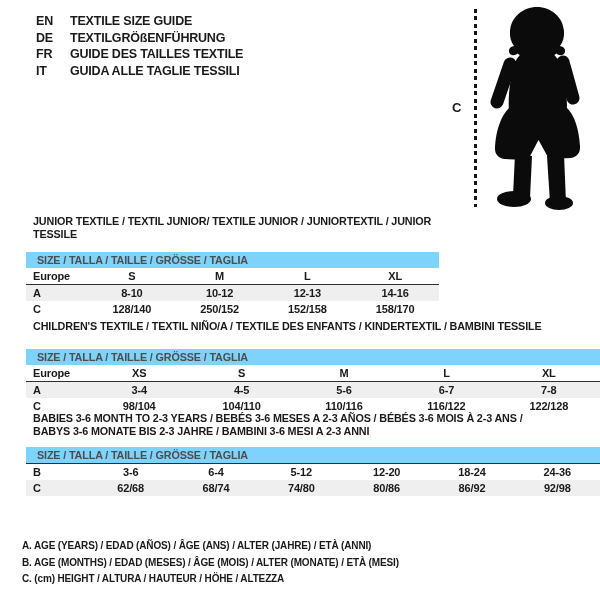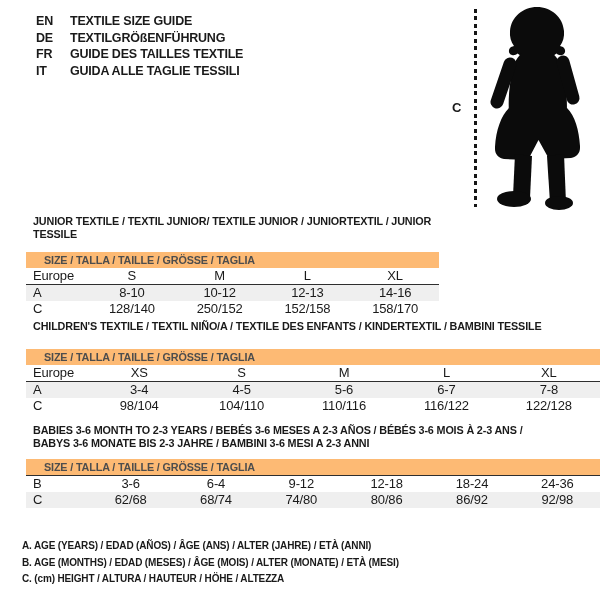--- a/index.html
+++ b/index.html
@@ -17,33 +17,33 @@
   .measure-line{
     position:absolute;left:474px;top:9px;width:3px;height:198px;
     background:repeating-linear-gradient(to bottom,#151515 0 4px,transparent 4px 7.5px);
   }
   .measure-label{position:absolute;left:452px;top:100px;font-weight:700;font-size:13px;}
   .baby-svg{position:absolute;left:487px;top:6px;}
   
   .sec{position:absolute;left:15px;margin-left:11px;}
   #sec-junior{top:215px;width:413px;}
   #sec-children{top:320px;width:574px;}
-  #sec-babies{top:424px;width:574px;}
+  #sec-babies{top:412px;width:574px;}
   .sec-title{
     font-weight:700;font-size:10.8px;letter-spacing:-0.15px;
     padding-left:7px;margin:0 0 11px 0;line-height:13px;
   }
   #sec-children .sec-title{margin-bottom:16px;}
   #sec-babies .sec-title{margin-bottom:9px;}
   .size-bar{
-    background:#fdba74;color:#4d4d4d;font-weight:700;font-size:10.8px;
-    height:16px;line-height:16px;padding-left:18px;letter-spacing:-0.15px;
+    background:#7dd3fc;color:#4d4d4d;font-weight:700;font-size:10.8px;
+    height:16px;line-height:16px;padding-left:11px;letter-spacing:-0.15px;
   }
   .size-bar.with-rule{border-bottom:1.5px solid #2e2e2e;}
-  .trow{display:flex;height:16px;line-height:16px;font-size:13px;font-weight:400;letter-spacing:-0.15px;}
+  .trow{display:flex;height:16px;line-height:16px;font-size:11px;font-weight:700;letter-spacing:-0.15px;}
   .trow-header{border-bottom:1.5px solid #2e2e2e;}
   .lbl{width:62px;padding-left:7px;box-sizing:border-box;text-align:left;}
   .cell{flex:1;text-align:center;}
   .shaded{background:#efefef;}
   
   .notes{position:absolute;left:22px;top:538px;font-weight:700;font-size:10px;line-height:16.5px;letter-spacing:-0.15px;}
 </style>
 </head>
 <body>
 
@@ -146,22 +146,22 @@
 <div class="sec" id="sec-babies">
   <div class="sec-title">
     <span>BABIES 3-6 MONTH TO 2-3 YEARS / BEBÉS 3-6 MESES A 2-3 AÑOS / BÉBÉS 3-6 MOIS À 2-3 ANS /</span><br>
     <span>BABYS 3-6 MONATE BIS 2-3 JAHRE / BAMBINI 3-6 MESI A 2-3 ANNI</span>
   </div>
   <div class="size-bar with-rule">SIZE / TALLA / TAILLE / GRÖSSE / TAGLIA</div>
   <div class="trow">
     <span class="lbl">B</span>
     <span class="cell">3-6</span>
     <span class="cell">6-4</span>
-    <span class="cell">9-12</span>
-    <span class="cell">12-18</span>
+    <span class="cell">5-12</span>
+    <span class="cell">12-20</span>
     <span class="cell">18-24</span>
     <span class="cell">24-36</span>
   </div>
   <div class="trow shaded">
     <span class="lbl">C</span>
     <span class="cell">62/68</span>
     <span class="cell">68/74</span>
     <span class="cell">74/80</span>
     <span class="cell">80/86</span>
     <span class="cell">86/92</span>

